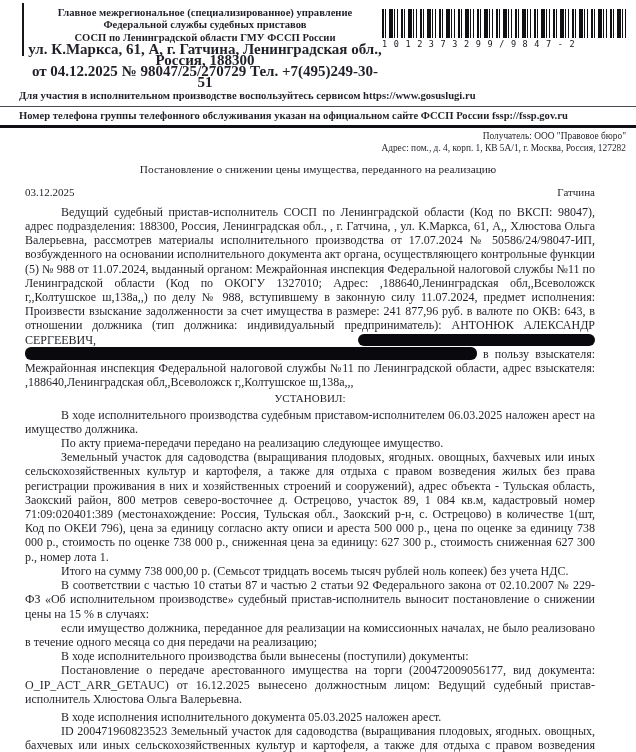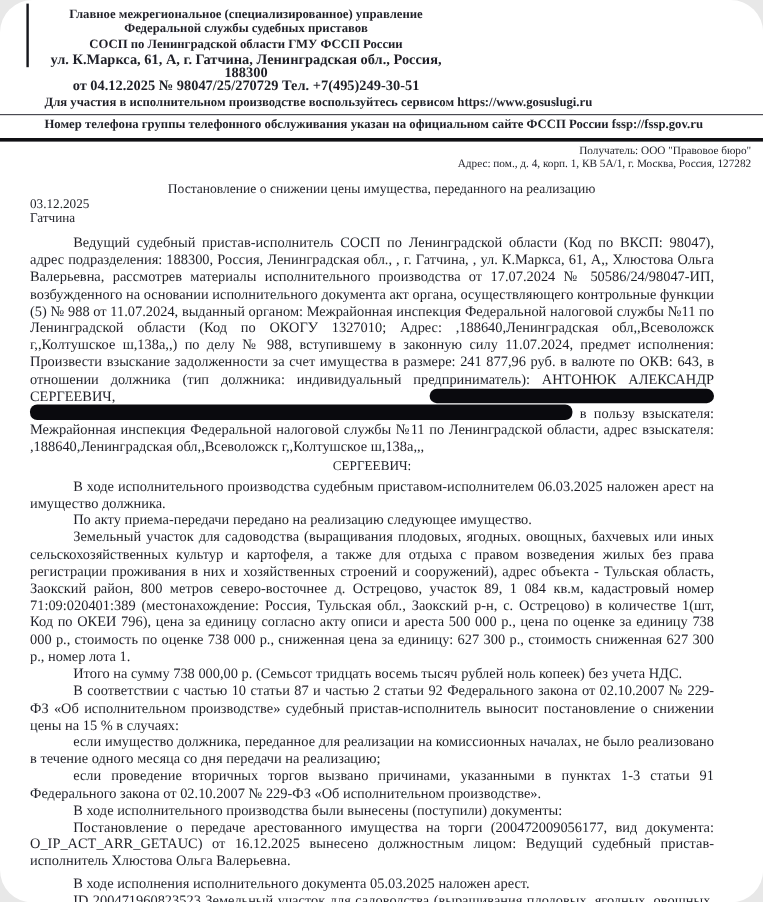--- a/index.html
+++ b/index.html
@@ -1,46 +1,46 @@
 <!DOCTYPE html>
 <html><head>
 <meta charset="utf-8">
 <style>
   html,body { margin:0; padding:0; background:#e8e8e8; }
   .page {
     width:636px; height:752px; background:#ffffff; margin:0 auto;
     font-family:"Liberation Serif", serif; color:#1f2028;
-    position:relative; overflow:hidden; box-sizing:border-box;border-radius:27px;
+    position:relative; overflow:hidden; box-sizing:border-box;
   }
   .hdr { position:relative; padding-top:7px; }
   .hdr-vline { position:absolute; left:22px; top:3px; width:2px; height:53px; background:#15161c; }
   .issuer { margin-left:26px; width:358px; text-align:center; font-weight:bold; }
   .org  { font-size:10.6px; line-height:12.4px; }
-  .addr { font-size:12px;  line-height:10.8px; }
+  .addr { font-size:15px;  line-height:10.8px; }
   .barcode-wrap { position:absolute; top:9px; right:7px; width:247px; }
   .bars {
     height:29px;
     background: repeating-linear-gradient(90deg,
       #101014 0 2px,  #ffffff 2px 3px,
       #101014 3px 4px, #ffffff 4px 7px,
       #101014 7px 11px,#ffffff 11px 12px,
       #101014 12px 13px,#ffffff 13px 15px,
       #101014 15px 16px,#ffffff 16px 19px);
   }
   .digits {
     font-family:"DejaVu Sans Mono", monospace; font-size:8.5px;
     letter-spacing:6.6px; margin-top:1px; white-space:nowrap; overflow:hidden;
     color:#15161c;
   }
-  .notice { margin:3px 0 0 37px; font-weight:bold; font-size:10.6px; line-height:12.5px; }
+  .notice { margin:3px 0 0 19px; font-weight:bold; font-size:10.6px; line-height:12.5px; }
   .rule-thin  { border:none; border-top:1px solid #4a4a52; margin:3px 0 0 0; }
   .rule-thick { border:none; border-top:3px solid #101014; margin:3px 0 0 0; }
   .recipient { text-align:right; padding-right:10px; font-size:9.4px; line-height:11.2px; margin-top:3px; }
   .title { text-align:center; font-size:11.3px; margin-top:9px; }
-  .dateline { display:flex; justify-content:space-between; padding:0 41px 0 25px; font-size:11px;flex-direction:column; }
+  .dateline { display:flex; justify-content:space-between; padding:0 41px 0 25px; margin-top:11px; font-size:11px; }
   .body { padding:0 41px 0 25px; margin-top:7px; }
   .para { margin:0; text-align:justify; text-indent:36px; font-size:12px; line-height:14.2px; }
   .ustanovil { text-align:center; font-size:11px; line-height:14.2px; margin:2px 0; }
   .redact { display:inline-block; background:#0a0a0e; border-radius:6px; vertical-align:-2px; }
   .r1 { width:237px; height:12px; }
   .r2 { width:452px; height:13px; }
   .m1 { margin-top:4px; }
 </style>
 </head>
 <body>
@@ -48,20 +48,24 @@
 <div class="page">
 
   <div class="hdr">
     <div class="hdr-vline"></div>
     <div class="issuer">
       <div class="org">Главное межрегиональное (специализированное) управление</div>
       <div class="org">Федеральной службы судебных приставов</div>
       <div class="org">СОСП по Ленинградской области ГМУ ФССП России</div>
       <div class="addr">ул. К.Маркса, 61, А, г. Гатчина, Ленинградская обл., Россия, 188300</div>
       <div class="addr">от 04.12.2025 № 98047/25/270729 Тел. +7(495)249-30-51</div>
+    </div>
+    <div class="barcode-wrap">
+      <div class="bars"></div>
+      <div class="digits">1012373299/9847-2</div>
     </div>
   </div>
 
   <div class="notice">Для участия в исполнительном производстве воспользуйтесь сервисом https://www.gosuslugi.ru</div>
   <hr class="rule-thin">
   <div class="notice">Номер телефона группы телефонного обслуживания указан на официальном сайте ФССП России fssp://fssp.gov.ru</div>
   <hr class="rule-thick">
 
   <div class="recipient">
     <div>Получатель: ООО "Правовое бюро"</div>
@@ -71,29 +75,28 @@
   <div class="title">Постановление о снижении цены имущества, переданного на реализацию</div>
 
   <div class="dateline">
     <span>03.12.2025</span>
     <span>Гатчина</span>
   </div>
 
   <div class="body">
     <p class="para"><span>Ведущий судебный пристав-исполнитель СОСП по Ленинградской области (Код по ВКСП: 98047), адрес подразделения: 188300, Россия, Ленинградская обл., , г. Гатчина, , ул. К.Маркса, 61, А,, Хлюстова Ольга Валерьевна, рассмотрев материалы исполнительного производства от 17.07.2024 № 50586/24/98047-ИП, возбужденного на основании исполнительного документа акт органа, осуществляющего контрольные функции (5) № 988 от 11.07.2024, выданный органом: Межрайонная инспекция Федеральной налоговой службы №11 по Ленинградской области (Код по ОКОГУ 1327010; Адрес: ,188640,Ленинградская обл,,Всеволожск г,,Колтушское ш,138а,,) по делу № 988, вступившему в законную силу 11.07.2024, предмет исполнения: Произвести взыскание задолженности за счет имущества в размере: 241 877,96 руб. в валюте по ОКВ: 643, в отношении должника (тип должника: индивидуальный предприниматель): АНТОНЮК АЛЕКСАНДР СЕРГЕЕВИЧ,</span> <span class="redact r1"></span> <span class="redact r2"></span> <span>в пользу взыскателя: Межрайонная инспекция Федеральной налоговой службы №11 по Ленинградской области, адрес взыскателя: ,188640,Ленинградская обл,,Всеволожск г,,Колтушское ш,138а,,,</span></p>
 
-    <div class="ustanovil">СЕРГЕЕВИЧ:</div>
+    <div class="ustanovil">УСТАНОВИЛ:</div>
 
     <p class="para">В ходе исполнительного производства судебным приставом-исполнителем 06.03.2025 наложен арест на имущество должника.</p>
     <p class="para">По акту приема-передачи передано на реализацию следующее имущество.</p>
     <p class="para">Земельный участок для садоводства (выращивания плодовых, ягодных. овощных, бахчевых или иных сельскохозяйственных культур и картофеля, а также для отдыха с правом возведения жилых без права регистрации проживания в них и хозяйственных строений и сооружений), адрес объекта - Тульская область, Заокский район, 800 метров северо-восточнее д. Острецово, участок 89, 1 084 кв.м, кадастровый номер 71:09:020401:389 (местонахождение: Россия, Тульская обл., Заокский р-н, с. Острецово) в количестве 1(шт, Код по ОКЕИ 796), цена за единицу согласно акту описи и ареста 500 000 р., цена по оценке за единицу 738 000 р., стоимость по оценке 738 000 р., сниженная цена за единицу: 627 300 р., стоимость сниженная 627 300 р., номер лота 1.</p>
     <p class="para">Итого на сумму 738 000,00 р. (Семьсот тридцать восемь тысяч рублей ноль копеек) без учета НДС.</p>
     <p class="para">В соответствии с частью 10 статьи 87 и частью 2 статьи 92 Федерального закона от 02.10.2007 № 229-ФЗ «Об исполнительном производстве» судебный пристав-исполнитель выносит постановление о снижении цены на 15 % в случаях:</p>
     <p class="para">если имущество должника, переданное для реализации на комиссионных началах, не было реализовано в течение одного месяца со дня передачи на реализацию;</p>
-    <p class="para">если проведение вторичных торгов вызвано причинами, указанными в пунктах 1-3 статьи 91 Федерального закона от 02.10.2007 № 229-ФЗ «Об исполнительном производстве».</p>
     <p class="para">В ходе исполнительного производства были вынесены (поступили) документы:</p>
     <p class="para">Постановление о передаче арестованного имущества на торги (200472009056177, вид документа: O_IP_ACT_ARR_GETAUC) от 16.12.2025 вынесено должностным лицом: Ведущий судебный пристав-исполнитель Хлюстова Ольга Валерьевна.</p>
     <p class="para m1">В ходе исполнения исполнительного документа 05.03.2025 наложен арест.</p>
     <p class="para">ID 200471960823523 Земельный участок для садоводства (выращивания плодовых, ягодных. овощных, бахчевых или иных сельскохозяйственных культур и картофеля, а также для отдыха с правом возведения жилых без права регистрации проживания в них и хозяйственных строений и сооружений), адрес объекта - Тульская область, Заокский район, 800 метров северо-восточнее д. Острецово, участок 89, 1 084 кв.м, кадастровый номер 71:09:020401:389 (местонахождение , Россия, Тульская обл., Заокский р-н, , с. Острецово, , , ,) в количестве 1.000 (шт, код по ОКЕИ 796), лот № 1, цена за единицу согласно акту о наложении ареста (описи имущества) 500 000 руб., стоимость согласно акту о наложении ареста (описи имущества) 500 000 руб., цена по оценке за единицу 738 000 руб., стоимость по оценке 738 000 руб., сниженная цена за единицу 627 300 руб., стоимость сниженная 627 300 руб., оценщик ООО "БИЗНЕС-НОВАЦИЯ", дата отчета 28.08.2025, дата утверждения оценки 29.08.2025.</p>
 
   </div>
 
 </div>
 
 </body></html>

